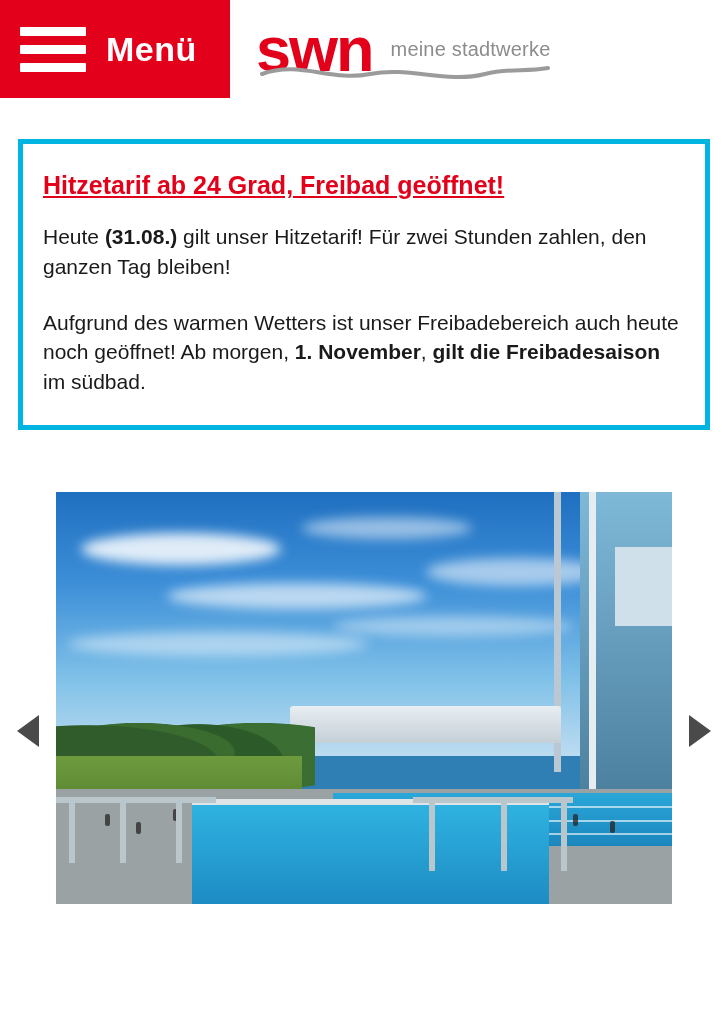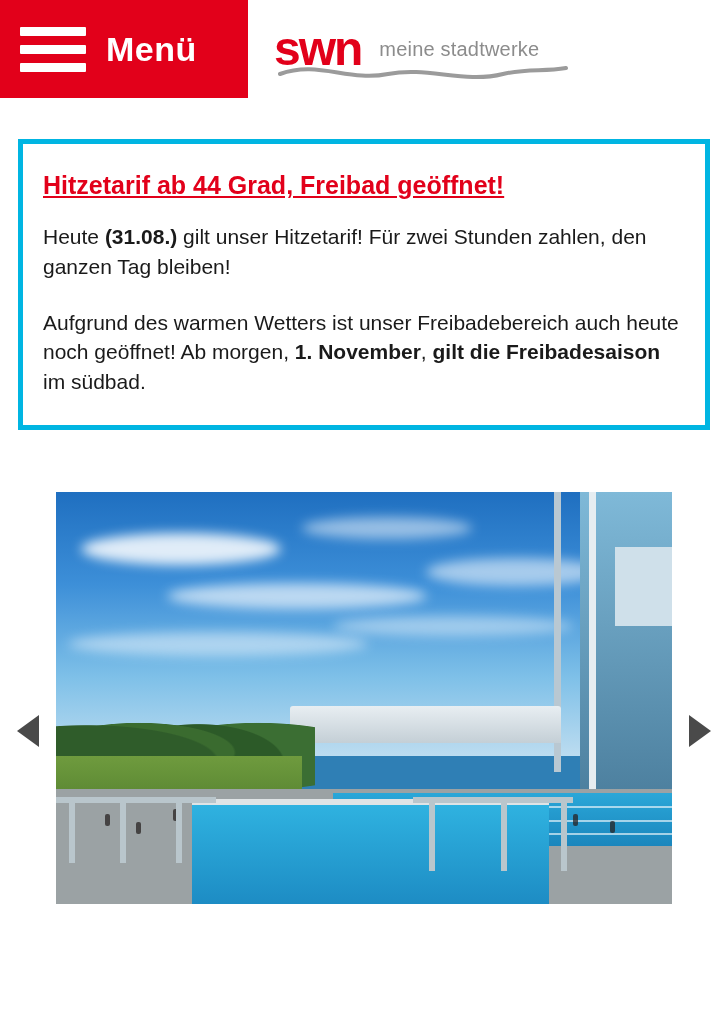--- a/index.html
+++ b/index.html
@@ -12,21 +12,21 @@
   }
 
   
   .header {
     display: flex;
     align-items: stretch;
     height: 98px;
     background: #ffffff;
   }
   .menu-block {
-    width: 248px;
+    width: 230px;
     background: #e2001a;
     display: flex;
     align-items: center;
     gap: 20px;
     padding-left: 20px;
     text-align: center;
   }
   .burger {
     width: 66px;
     display: flex;
@@ -47,21 +47,21 @@
   }
   .logo-block {
     flex: 1;
     position: relative;
     display: flex;
     align-items: center;
     padding-left: 26px;
   }
   .logo-swn {
     color: #e2001a;
-    font-size: 48px;
+    font-size: 63px;
     font-weight: bold;
     letter-spacing: -2px;
     line-height: 1;
   }
   .logo-claim {
     color: #8c8c8c;
     font-size: 20px;
     margin-left: 18px;
     letter-spacing: 0.2px;
   }
@@ -251,21 +251,21 @@
     <div class="logo-claim">meine stadtwerke</div>
     <div class="logo-wave">
       <svg width="290" height="22" viewBox="0 0 290 22" preserveAspectRatio="none">
         <path d="M2,12 C40,-2 70,20 110,12 C150,4 185,22 225,12 C250,6 265,10 288,6" stroke="#9b9b9b" stroke-width="4" fill="none" stroke-linecap="round"></path>
       </svg>
     </div>
   </div>
 </div>
 
 <div class="notice">
-  <div class="notice-title">Hitzetarif ab 44 Grad, Freibad geöffnet!</div>
+  <div class="notice-title">Hitzetarif ab 24 Grad, Freibad geöffnet!</div>
 
   <p class="notice-p">
     <span>Heute </span><b>(31.08.)</b><span> gilt unser Hitzetarif! Für zwei Stunden zahlen, den ganzen Tag bleiben!</span>
   </p>
 
   <p class="notice-p">
     <span>Aufgrund des warmen Wetters ist unser Freibadebereich auch heute noch geöffnet! Ab morgen, </span><b>1. November</b><span>, </span><b>gilt die Freibadesaison</b><span> im südbad.</span>
   </p>
 </div>
 

